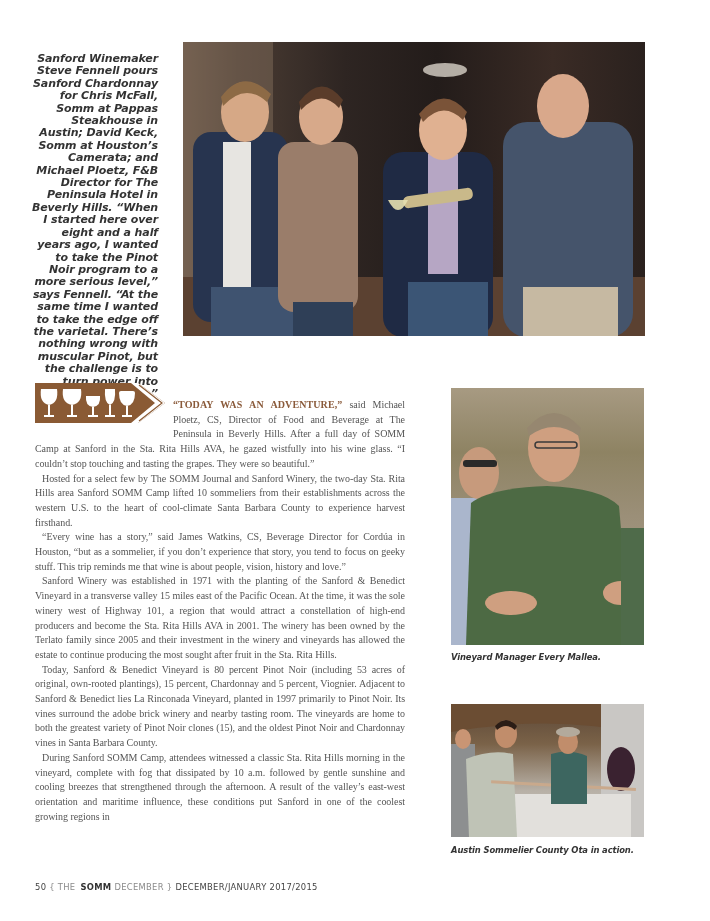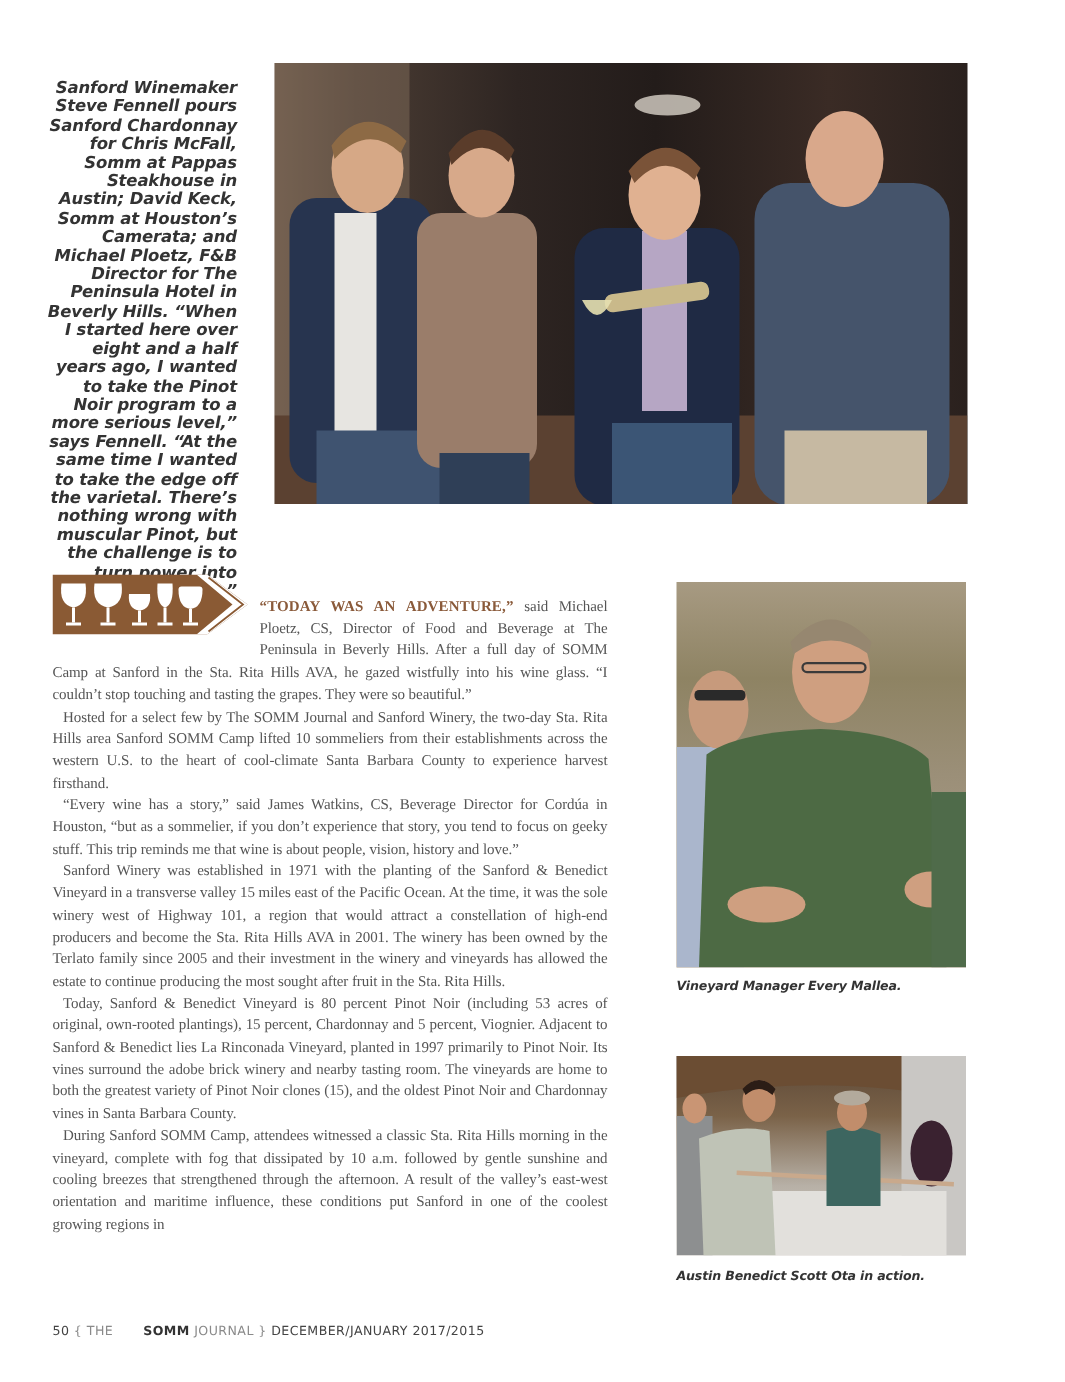--- a/index.html
+++ b/index.html
@@ -144,22 +144,22 @@
     <ellipse cx="12" cy="35" rx="8" ry="10" fill="#c99574"></ellipse>
     <path d="M15 55 Q40 45 62 50 L66 133 H18 Z" fill="#bfc3b6"></path>
     <ellipse cx="55" cy="30" rx="11" ry="14" fill="#c18d6b"></ellipse>
     <path d="M44 22 Q55 10 66 22 L64 26 Q55 18 46 26 Z" fill="#2b1d16"></path>
     <rect x="40" y="80" width="145" height="3" fill="#c9a98c" transform="rotate(3 110 82)"></rect>
     <path d="M100 50 Q118 44 136 52 L136 100 H100 Z" fill="#3d6660"></path>
     <ellipse cx="117" cy="38" rx="10" ry="12" fill="#c18d6b"></ellipse>
     <ellipse cx="117" cy="28" rx="12" ry="5" fill="#b3aa9c"></ellipse>
   </svg>
 </div>
-<div class="caption-right" style="left:451px; top:845px;">Austin Benedict Scott Ota in action.</div>
+<div class="caption-right" style="left:451px; top:845px;">Austin Sommelier County Ota in action.</div>
 
 <div class="footer">
   <span>50</span>
   <span class="thin">{</span>
-  <span class="thin">THE</span><span class="bold" style="margin-left:20px;">SOMM</span>
-  <span class="thin">JOURNAL</span>
+  <span class="thin">THE</span><span class="bold" style="margin-left:5px;">SOMM</span>
+  <span class="thin">DECEMBER</span>
   <span class="thin">}</span>
   <span>DECEMBER/JANUARY 2017/2015</span>
 </div>
 
 </body></html>

